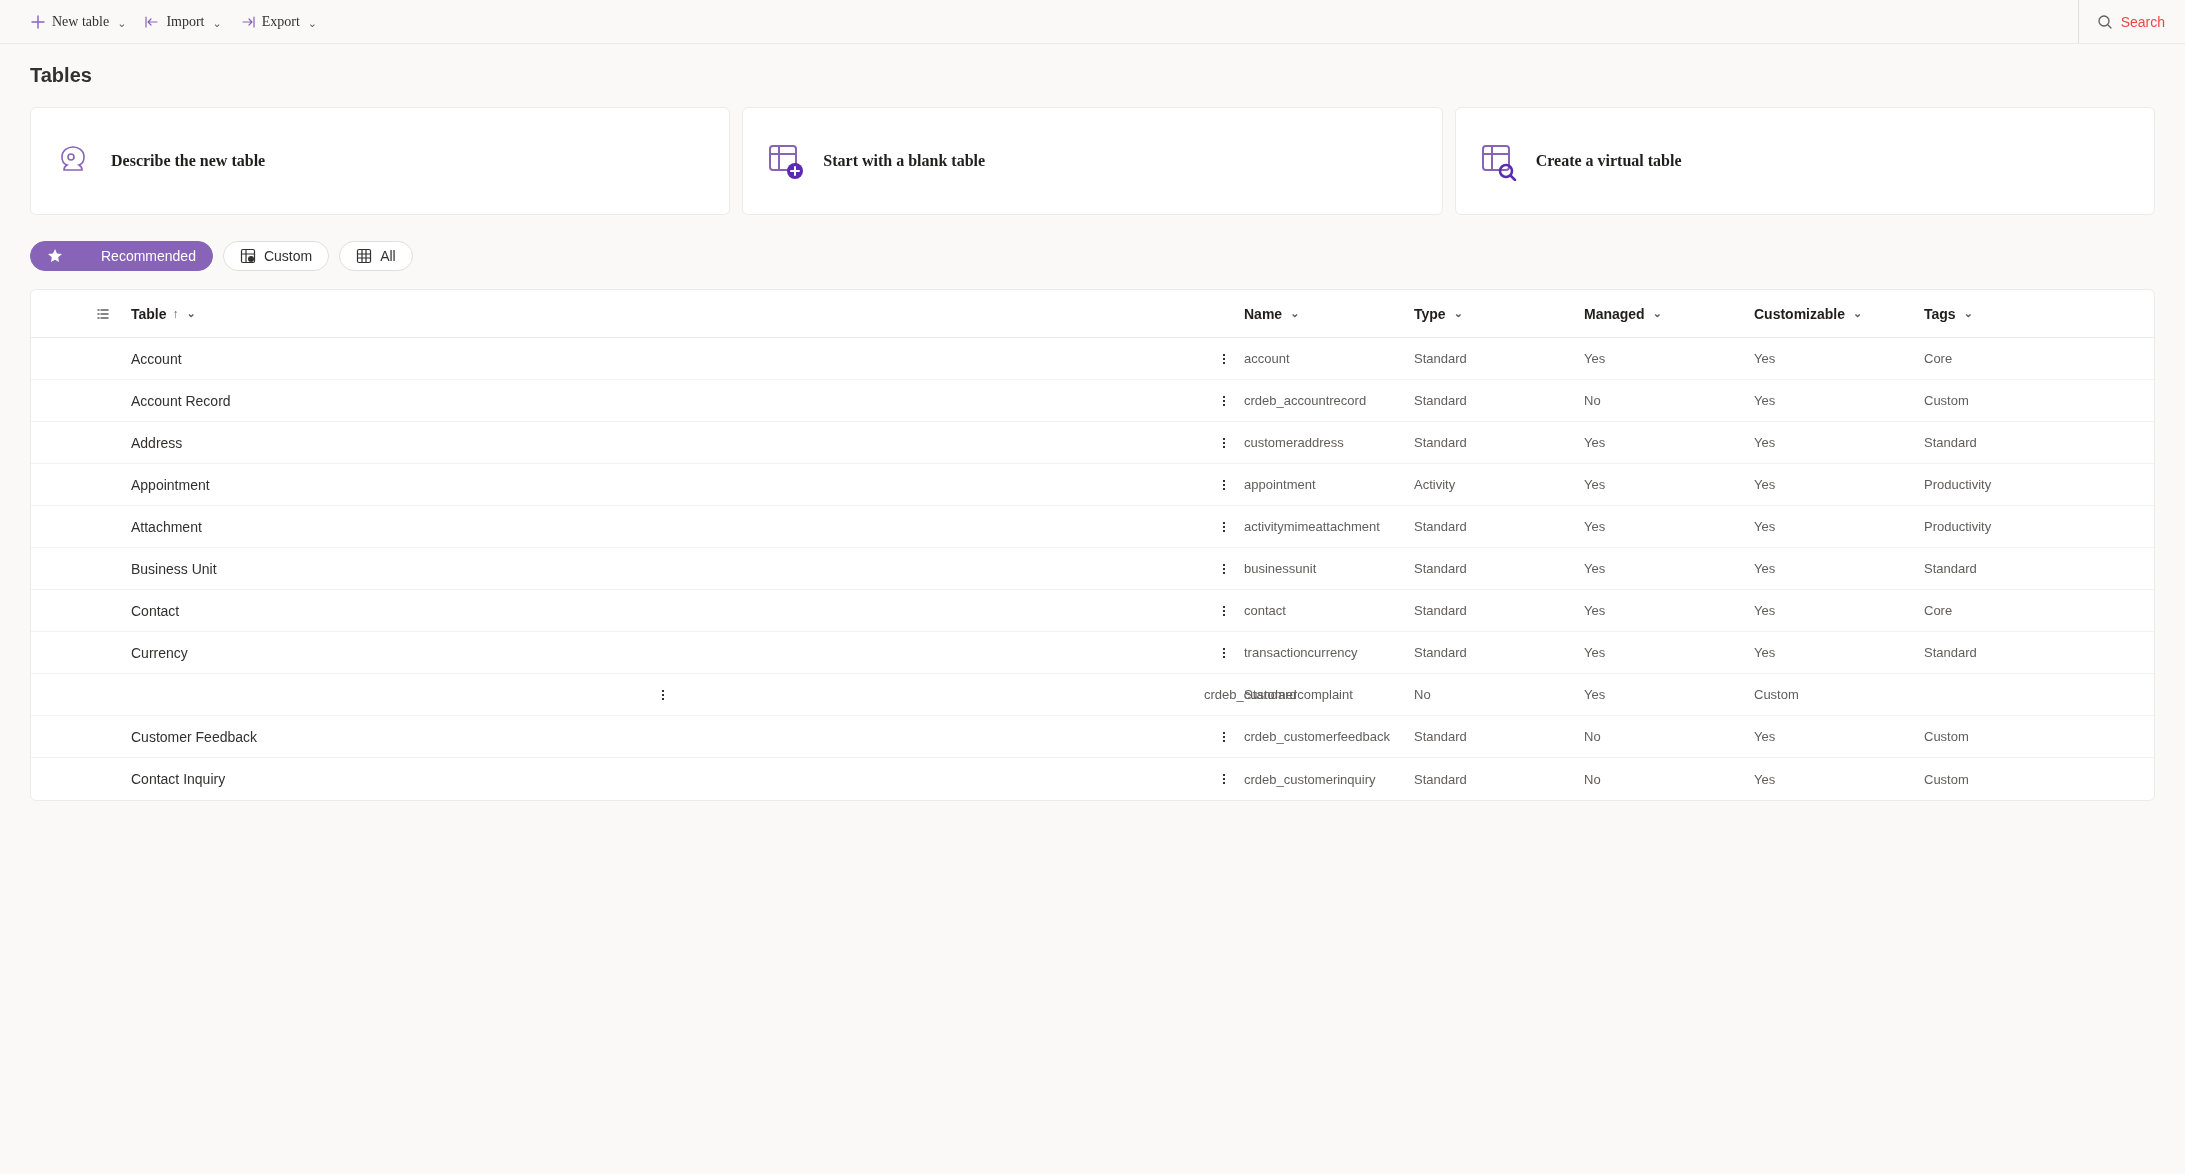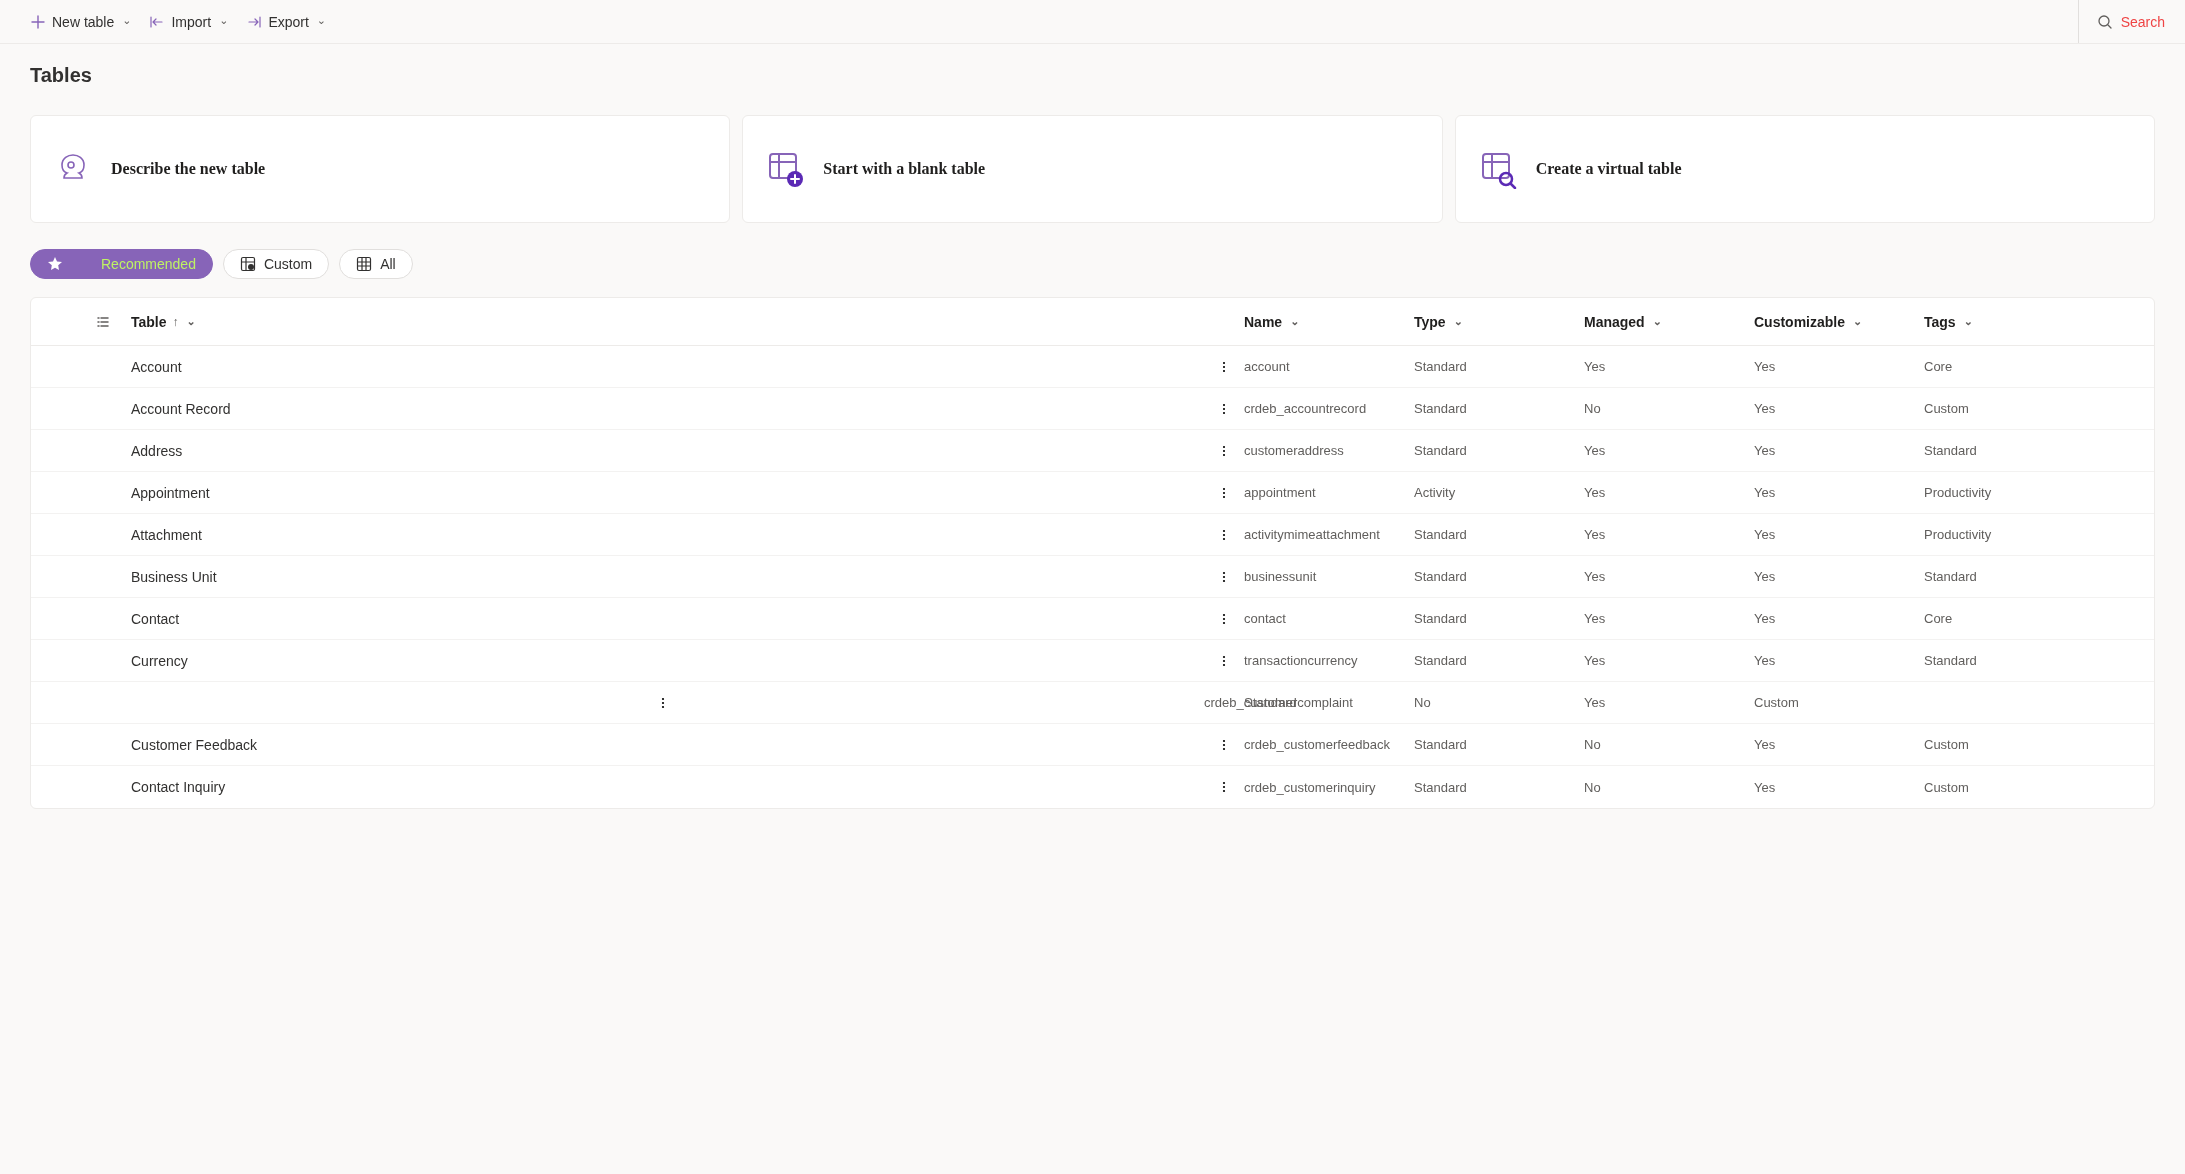--- a/index.html
+++ b/index.html
@@ -15,34 +15,35 @@
     height: 44px;
     display: flex;
     align-items: center;
     padding: 0 20px 0 30px;
     background: #faf9f8;
     border-bottom: 1px solid #edebe9;
   }
   .topbar-left { display: flex; align-items: center; gap: 18px; flex: 1; }
   .cmd-btn {
     display: flex;
-    align-items: flex-start;
+    align-items: flex-end;
     gap: 6px;
     cursor: pointer;
     color: #323130;
     font-size: 14px;
+    font-family: Liberation Serif, serif;
   }
   .cmd-icon { color: #8764b8; display: inline-flex; }
   .chev { color: #605e5c; font-size: 11px; margin-left: 2px; }
   .topbar-right { display: flex; align-items: center; border-left: 1px solid #e1dfdd; padding-left: 18px; height: 100%; }
   .search { display: flex; align-items: center; gap: 8px; color: #ef4444; cursor: pointer; }
 
   
   .page { padding: 20px 30px 40px; }
-  .page-title { font-size: 20px; font-weight: 600; color: #323130; margin-bottom: 28px; }
+  .page-title { font-size: 20px; font-weight: 600; color: #323130; margin-bottom: 20px; }
 
   
   .cards { display: flex; gap: 12px; margin-bottom: 26px; }
   .card {
     flex: 1;
     background: #fff;
     border: 1px solid #edebe9;
     border-radius: 6px;
     padding: 26px 22px;
     display: flex;
@@ -60,21 +61,21 @@
   .pill {
     display: flex; align-items: center; gap: 8px;
     border: 1px solid #e1dfdd;
     background: #fff;
     border-radius: 18px;
     padding: 6px 16px;
     font-size: 14px;
     cursor: pointer;
     color: #323130;
   }
-  .pill.active { background: #8764b8; color: #bef264; border-color: #8764b8; gap: 38px; }
+  .pill.active { background: #8764b8; color: #ffffff; border-color: #8764b8; gap: 38px; }
   .pill.active svg { fill: #fff; }
   .pill svg { fill: #323130; }
 
   
   .tbl {
     background: #fff;
     border: 1px solid #edebe9;
     border-radius: 6px;
     overflow: hidden;
   }

